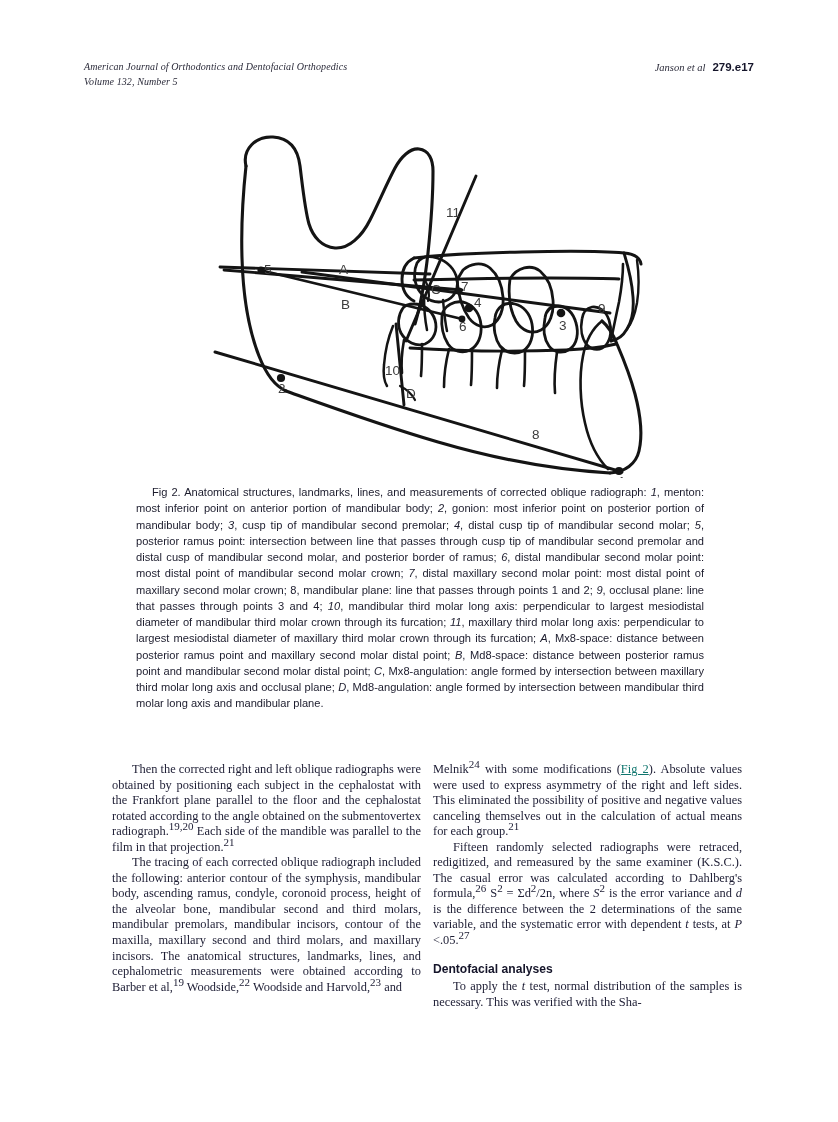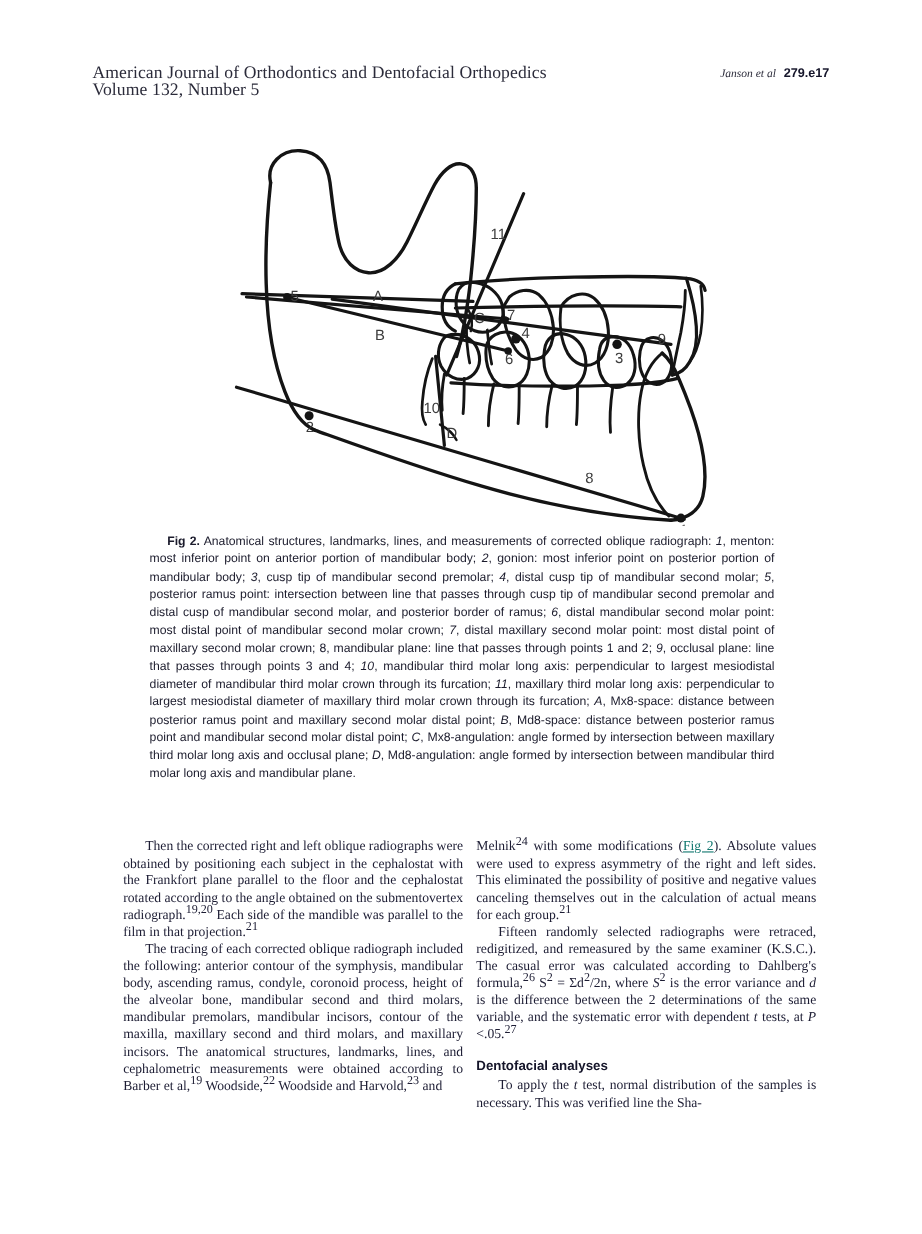--- a/index.html
+++ b/index.html
@@ -30,21 +30,22 @@
     left: 84px;
     top: 60px;
     width: 670px;
     height: 34px;
   }
   .runhead-left {
     position: absolute;
     left: 0;
     top: 0;
     font-family: "Liberation Serif", serif;
-    font-size: 16px;
+    font-style: italic;
+    font-size: 10px;
     line-height: 14.5px;
     color: #2b2b3a;
     letter-spacing: 0.1px;
   }
   .runhead-left div { white-space: nowrap; }
   .runhead-right {
     position: absolute;
     right: 0;
     top: 0;
     white-space: nowrap;
@@ -80,21 +81,21 @@
     left: 136px;
     top: 484px;
     width: 568px;
     font-family: "Liberation Sans", sans-serif;
     font-size: 11.1px;
     line-height: 16.25px;
     color: #1b1b2c;
     text-align: justify;
     text-justify: inter-word;
   }
-  .caption b { font-weight: bold; padding-left: 16px; }
+  .caption b { font-weight: normal; padding-left: 16px; }
   .caption i { font-style: italic; }
 
   
   .col {
     position: absolute;
     top: 762px;
     width: 309px;
     font-family: "Liberation Serif", serif;
     font-size: 12.4px;
     line-height: 15.55px;
@@ -318,16 +319,16 @@
     <p><span>The tracing of each corrected oblique radiograph included the following: anterior contour of the symphysis, mandibular body, ascending ramus, condyle, coronoid process, height of the alveolar bone, mandibular second and third molars, mandibular premolars, mandibular incisors, contour of the maxilla, maxillary second and third molars, and maxillary incisors. The anatomical structures, landmarks, lines, and cephalometric measurements were obtained according to Barber et al,</span><sup>19</sup><span> Woodside,</span><sup>22</sup><span> Woodside and Harvold,</span><sup>23</sup><span> and</span></p>
   </div>
 
   <div class="col col-right">
     <p class="noindent"><span>Melnik</span><sup>24</sup><span> with some modifications (</span><a class="link" href="#">Fig 2</a><span>). Absolute values were used to express asymmetry of the right and left sides. This eliminated the possibility of positive and negative values canceling themselves out in the calculation of actual means for each group.</span><sup>21</sup></p>
 
     <p><span>Fifteen randomly selected radiographs were retraced, redigitized, and remeasured by the same examiner (K.S.C.). The casual error was calculated according to Dahlberg's formula,</span><sup>26</sup><span> S</span><sup>2</sup><span> = Σd</span><sup>2</sup><span>/2n, where </span><span class="it">S</span><sup>2</sup><span> is the error variance and </span><span class="it">d</span><span> is the difference between the 2 determinations of the same variable, and the systematic error with dependent </span><span class="it">t</span><span> tests, at </span><span class="it">P</span><span> &lt;.05.</span><sup>27</sup></p>
 
     <h4 class="subhead">Dentofacial analyses</h4>
 
-    <p><span>To apply the </span><span class="it">t</span><span> test, normal distribution of the samples is necessary. This was verified line the Sha-</span></p>
+    <p><span>To apply the </span><span class="it">t</span><span> test, normal distribution of the samples is necessary. This was verified with the Sha-</span></p>
   </div>
 
 </div>
 
 </body></html>

